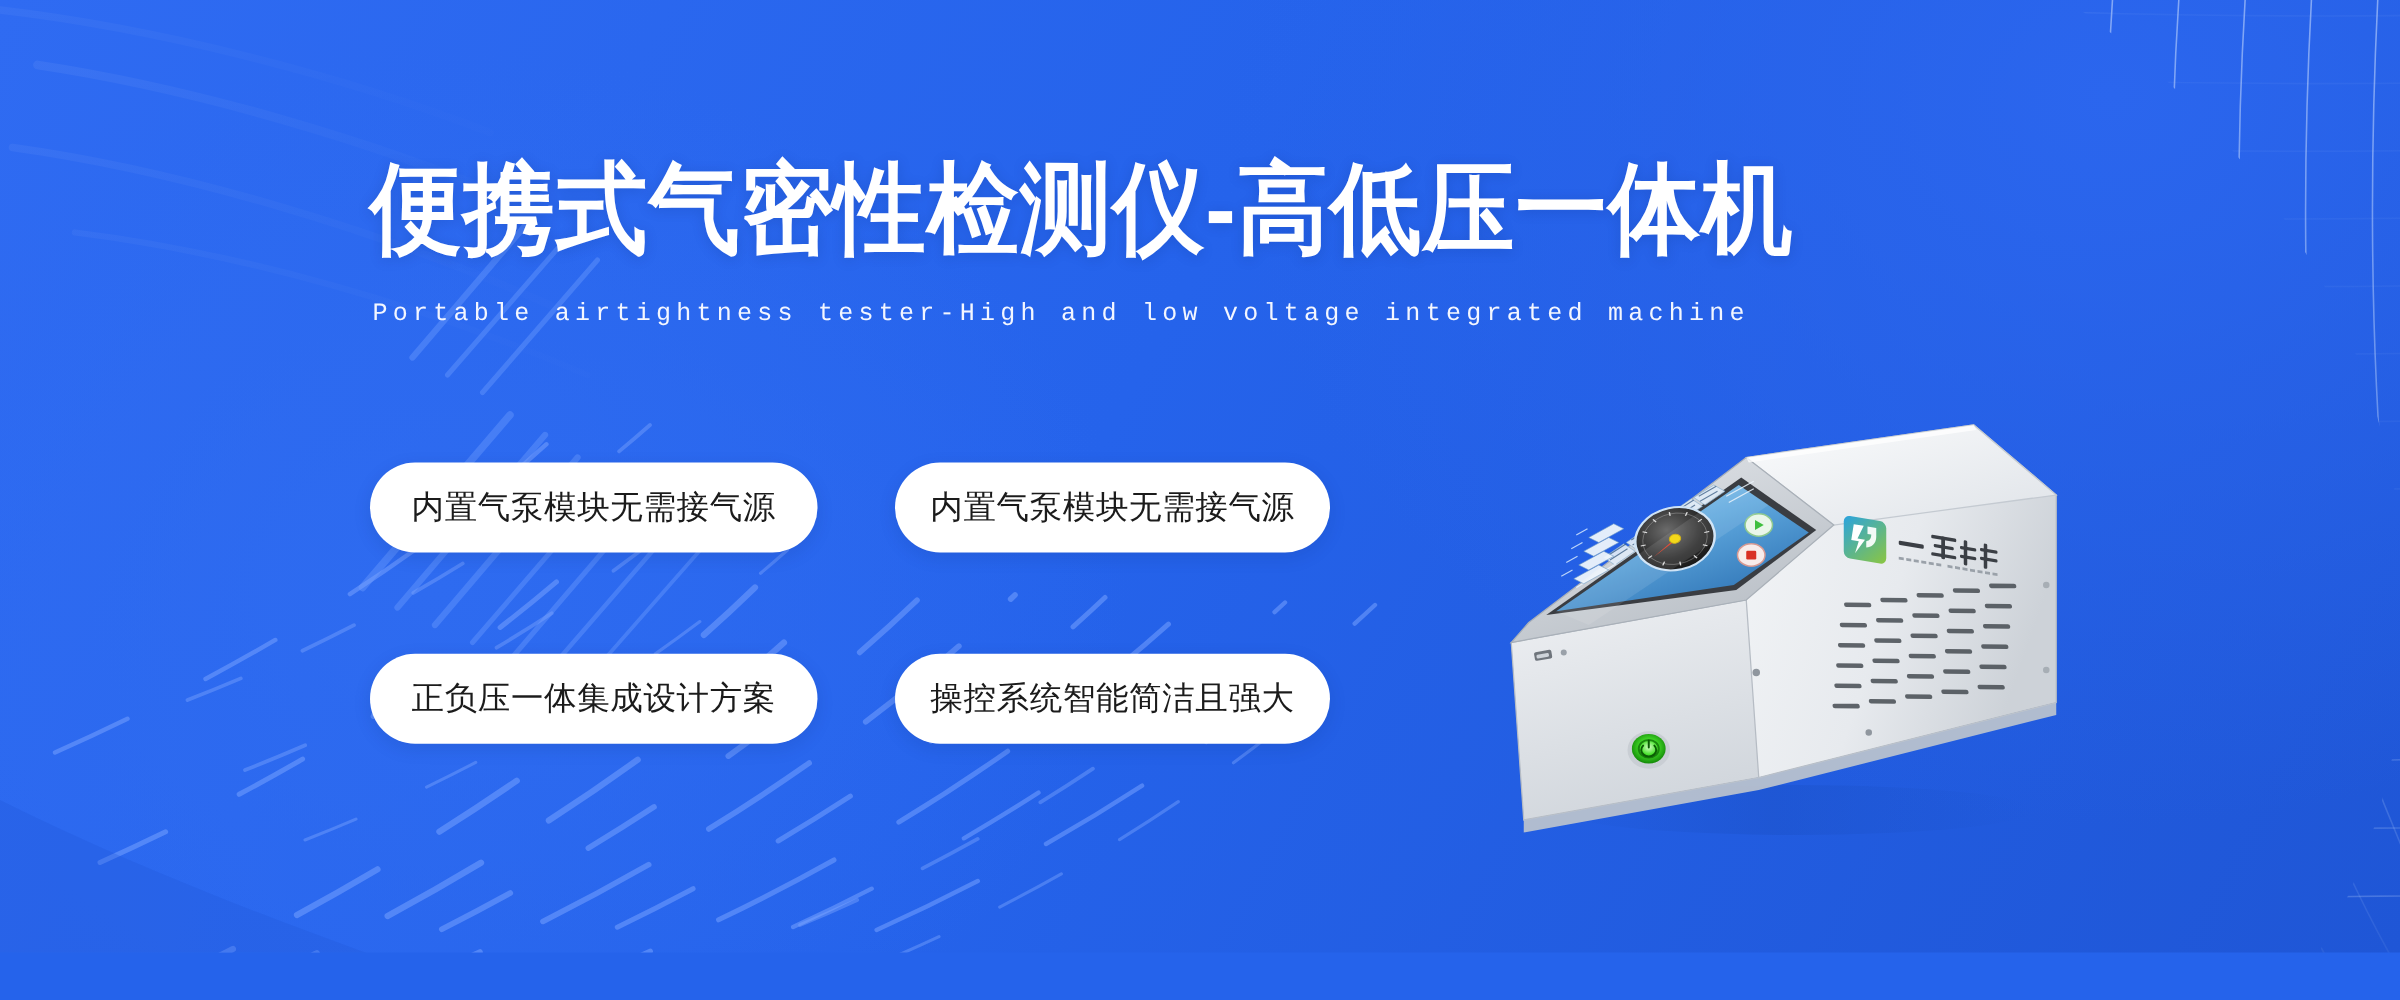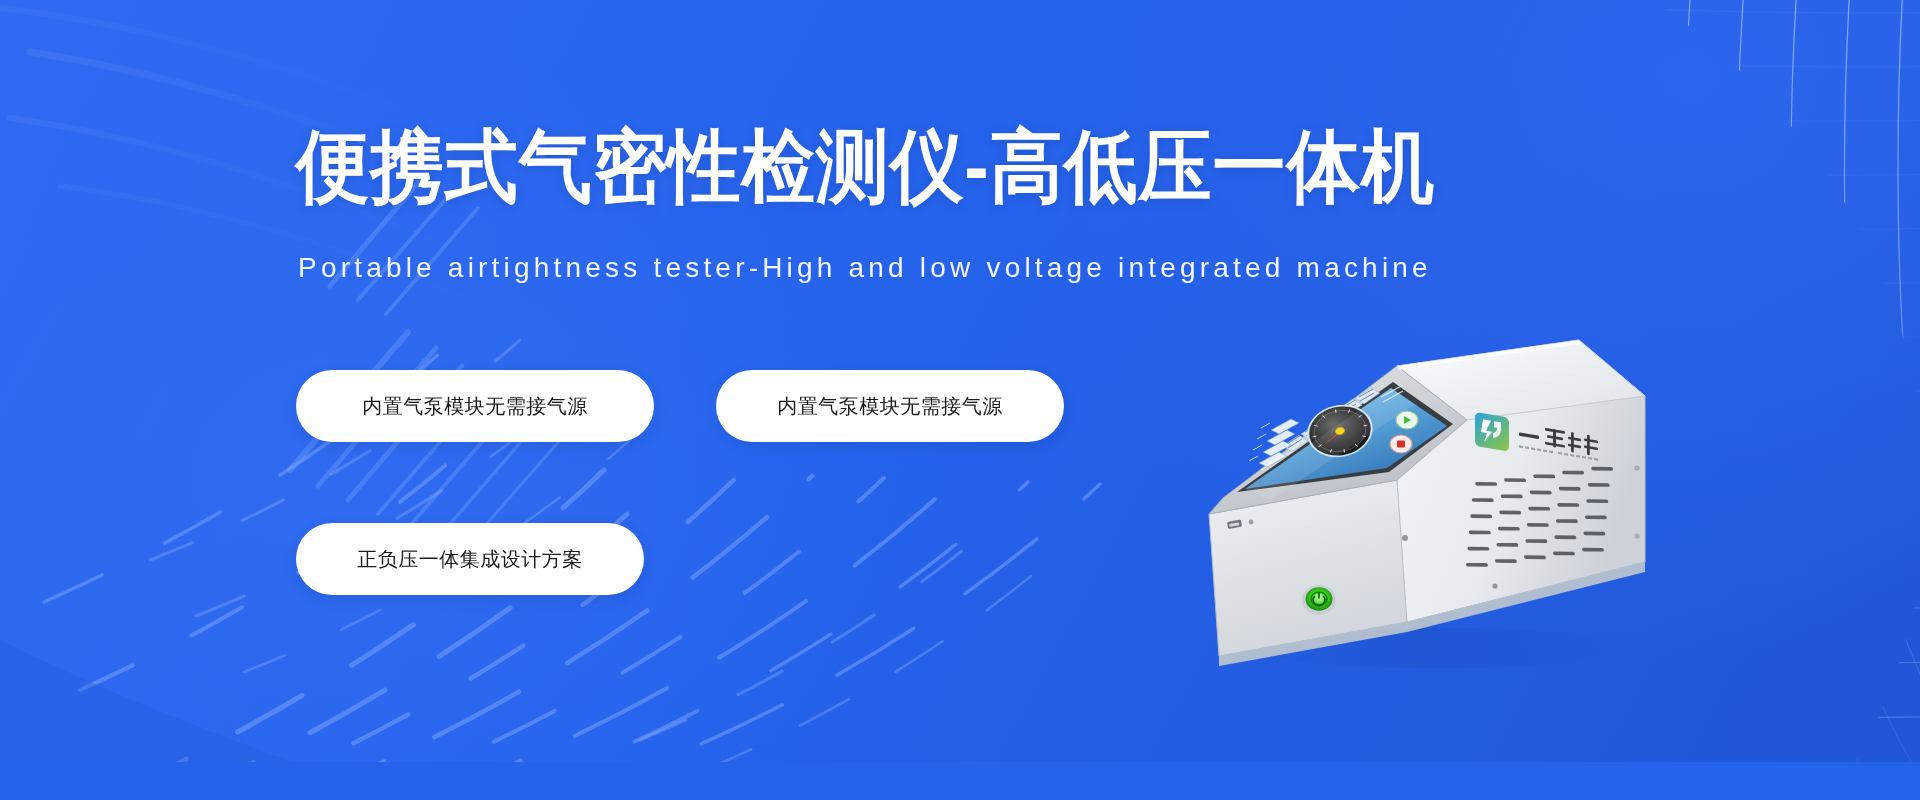--- a/index.html
+++ b/index.html
@@ -34,44 +34,44 @@
     line-height:80px;
     letter-spacing:1px;
     color:#ffffff;
     white-space:nowrap;
     transform:scaleY(1.08) scaleX(0.99);
     transform-origin:left top;
     text-shadow:0 2px 10px rgba(10,40,110,.18);
   }
   .subtitle {
     position:absolute;
-    left:298px; top:252px;
+    left:298px; top:240px;
     width:1330px;
-    font-family:Liberation Sans, sans-serif;
-    font-size:28px;
+    font-family:Liberation Mono, monospace;
+    font-size:20px;
     font-weight:400;
     letter-spacing:4.2px;
     color:#f3f6ff;
     white-space:nowrap;
   }
 
   
   .pills { position:absolute; left:296px; top:370px; width:830px; }
   .pill-row { display:flex; gap:62px; }
   .pill-row + .pill-row { margin-top:81px; }
   .pill {
     background:#ffffff;
     border-radius:44px;
     height:72px;
     display:flex;
     align-items:center;
     justify-content:center;
     padding:13px 30px;
     color:#1b1b1b;
-    font-size:20px;
+    font-size:26px;
     line-height:1;
     letter-spacing:.5px;
     white-space:nowrap;
     box-shadow:0 4px 14px rgba(12,40,110,.14);
     font-family:"DejaVu Sans","Liberation Sans", sans-serif;
   }
   .pill-row .pill:first-child { width:358px; }
   .pill-row .pill:last-child  { width:348px; }
 
   
@@ -189,20 +189,21 @@
 
     <div class="subtitle">Portable airtightness tester-High and low voltage integrated machine</div>
 
     <div class="pills">
       <div class="pill-row">
         <div class="pill">内置气泵模块无需接气源</div>
         <div class="pill">内置气泵模块无需接气源</div>
       </div>
       <div class="pill-row">
         <div class="pill">正负压一体集成设计方案</div>
+        <div class="pill">操控系统智能简洁且强大</div>
       </div>
     </div>
 
     <div class="device-wrap">
       <svg viewBox="0 0 500 400" xmlns="http://www.w3.org/2000/svg">
         <defs>
           <linearGradient id="topFace" x1="0" y1="0" x2="1" y2="1">
             <stop offset="0%" stop-color="#fbfcfd"></stop>
             <stop offset="100%" stop-color="#dfe3e8"></stop>
           </linearGradient>

